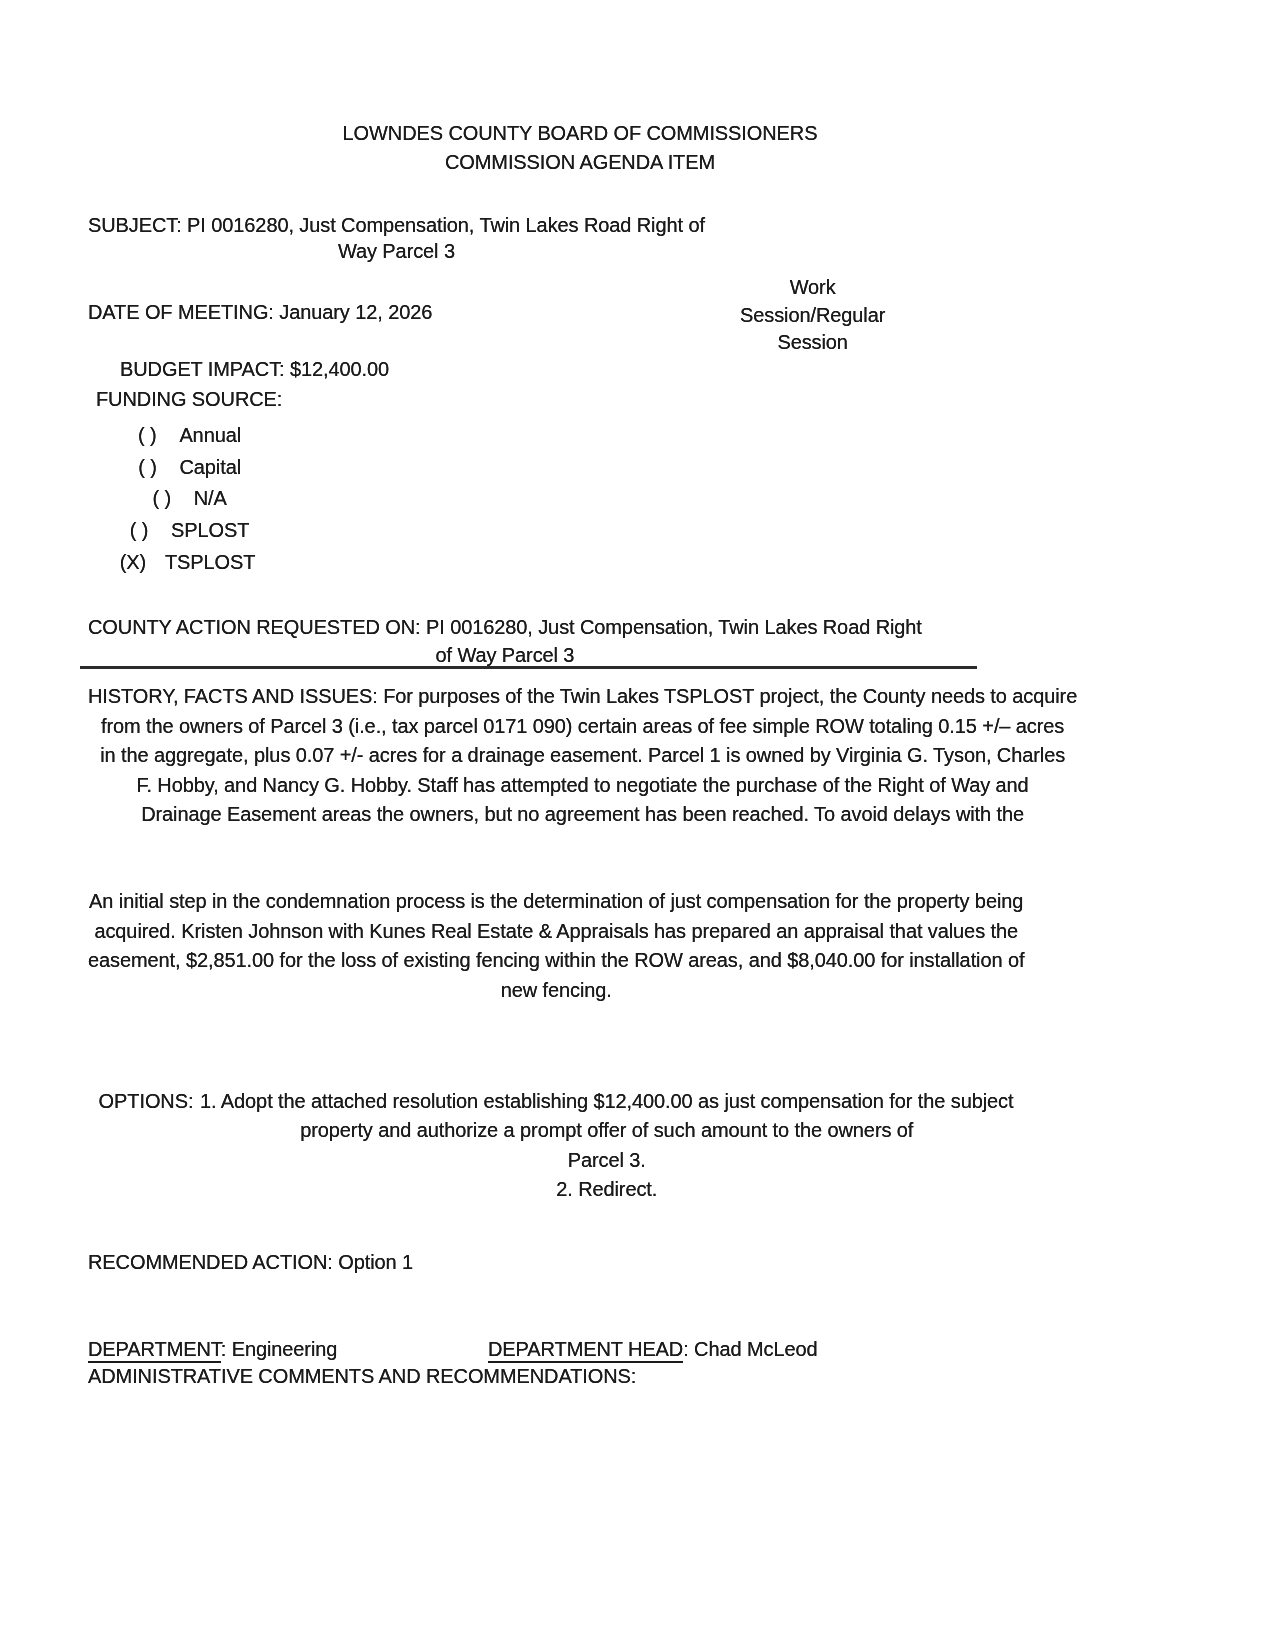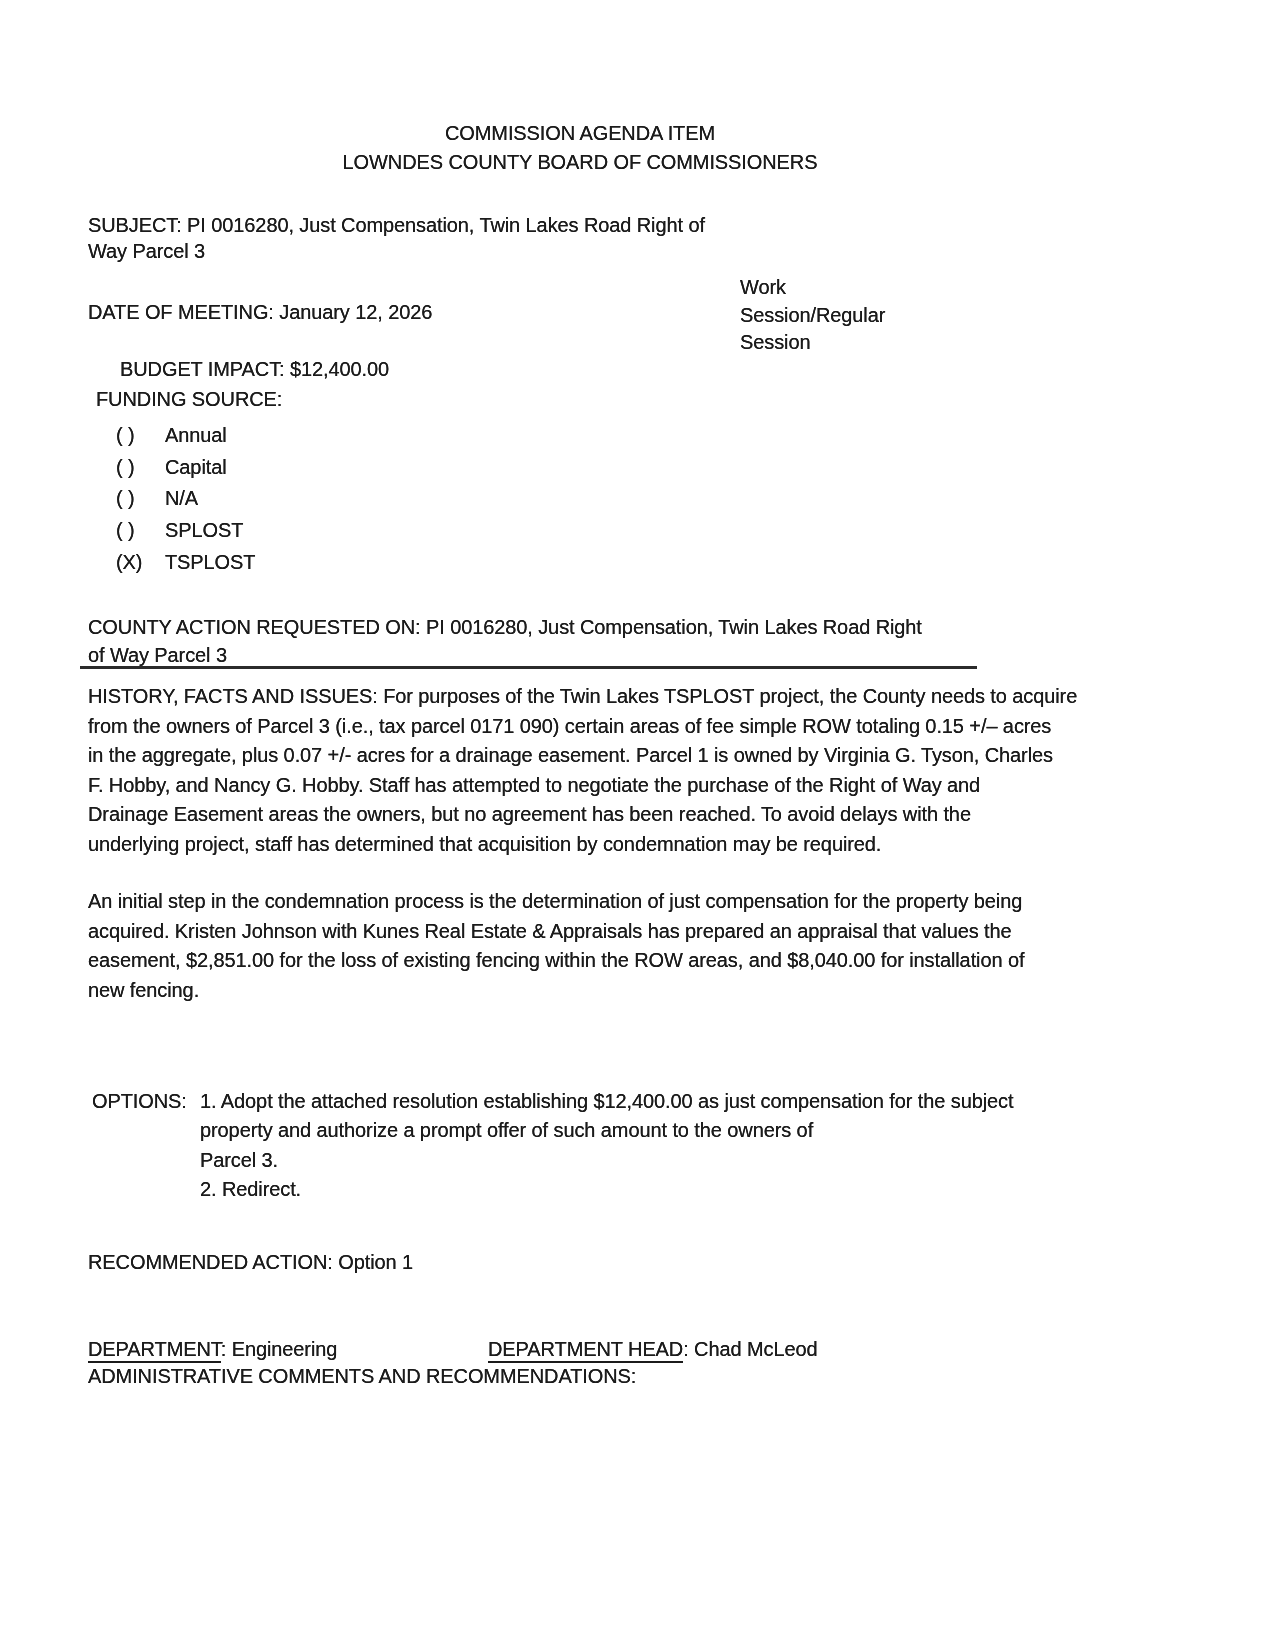--- a/index.html
+++ b/index.html
@@ -10,21 +10,21 @@
     height: 1650px;
     margin: 0 auto;
     background: #ffffff;
     font-family: "Liberation Sans", "DejaVu Sans", sans-serif;
     font-size: 20px;
     color: #1b1b1b;
     letter-spacing: -0.1px;
     text-shadow: 0 0 0.5px currentColor; 
     overflow: hidden;
   }
-  .abs { position: absolute; white-space: nowrap; }
+  .abs { position: absolute; white-space: nowrap; text-align: center; }
   .title-block {
     top: 119px; left: 0; width: 1160px;
     text-align: center;
     line-height: 29px;
   }
   .subject-block { top: 212px; left: 88px; line-height: 26px; }
   .session-block { top: 274px; left: 740px; line-height: 27.5px; }
   .date-line   { top: 301px; left: 88px; }
   .budget-line { top: 358px; left: 88px; margin-left: 32px; }
   .funding-label { top: 388px; left: 96px; }
@@ -46,22 +46,22 @@
   .dept-head-group { position: absolute; left: 400px; top: 0; white-space: nowrap; }
   .u-label { border-bottom: 2px solid #1b1b1b; padding-bottom: 1px; }
   .admin-line { top: 1365px; left: 88px; }
 </style>
 </head>
 <body>
 
 <div class="page">
 
   <div class="abs title-block">
+    <div>LOWNDES COUNTY BOARD OF COMMISSIONERS</div>
     <div>COMMISSION AGENDA ITEM</div>
-    <div>LOWNDES COUNTY BOARD OF COMMISSIONERS</div>
   </div>
 
   <div class="abs subject-block">
     <div>SUBJECT: PI 0016280, Just Compensation, Twin Lakes Road Right of</div>
     <div>Way Parcel 3</div>
   </div>
 
   <div class="abs session-block">
     <div>Work</div>
     <div>Session/Regular</div>
@@ -98,21 +98,20 @@
   </div>
 
   <div class="rule"></div>
 
   <div class="abs para-history">
     <div>HISTORY, FACTS AND ISSUES: For purposes of the Twin Lakes TSPLOST project, the County needs to acquire</div>
     <div>from the owners of Parcel 3 (i.e., tax parcel 0171 090) certain areas of fee simple ROW totaling 0.15 +/– acres</div>
     <div>in the aggregate, plus 0.07 +/- acres for a drainage easement. Parcel 1 is owned by Virginia G. Tyson, Charles</div>
     <div>F. Hobby, and Nancy G. Hobby. Staff has attempted to negotiate the purchase of the Right of Way and</div>
     <div>Drainage Easement areas the owners, but no agreement has been reached. To avoid delays with the</div>
-    <div>underlying project, staff has determined that acquisition by condemnation may be required.</div>
   </div>
 
   <div class="abs para-appraisal">
     <div>An initial step in the condemnation process is the determination of just compensation for the property being</div>
     <div>acquired. Kristen Johnson with Kunes Real Estate &amp; Appraisals has prepared an appraisal that values the</div>
     <div>easement, $2,851.00 for the loss of existing fencing within the ROW areas, and $8,040.00 for installation of</div>
     <div>new fencing.</div>
   </div>
 
   <div class="abs options-block">

